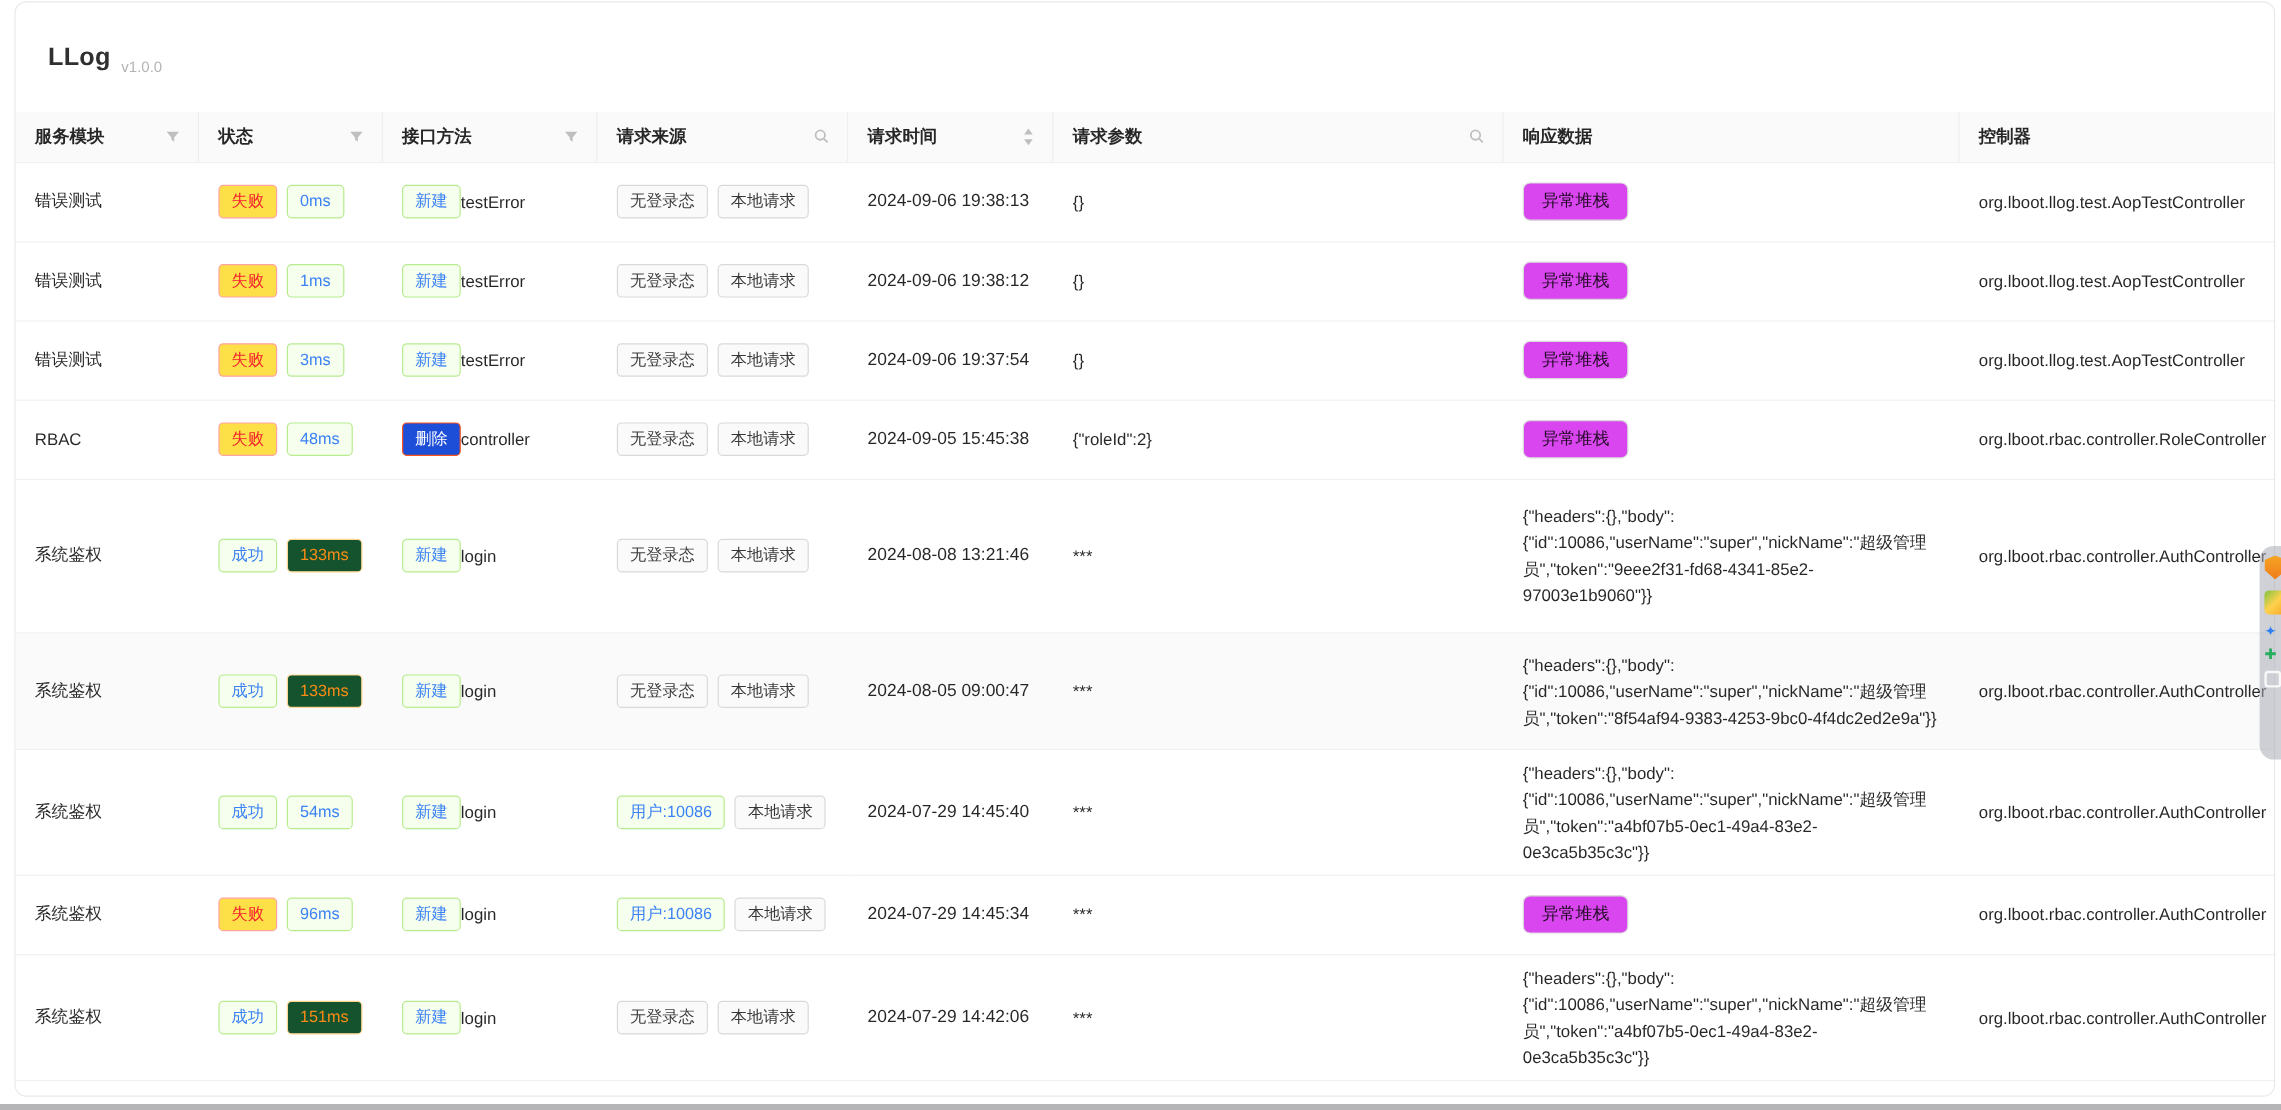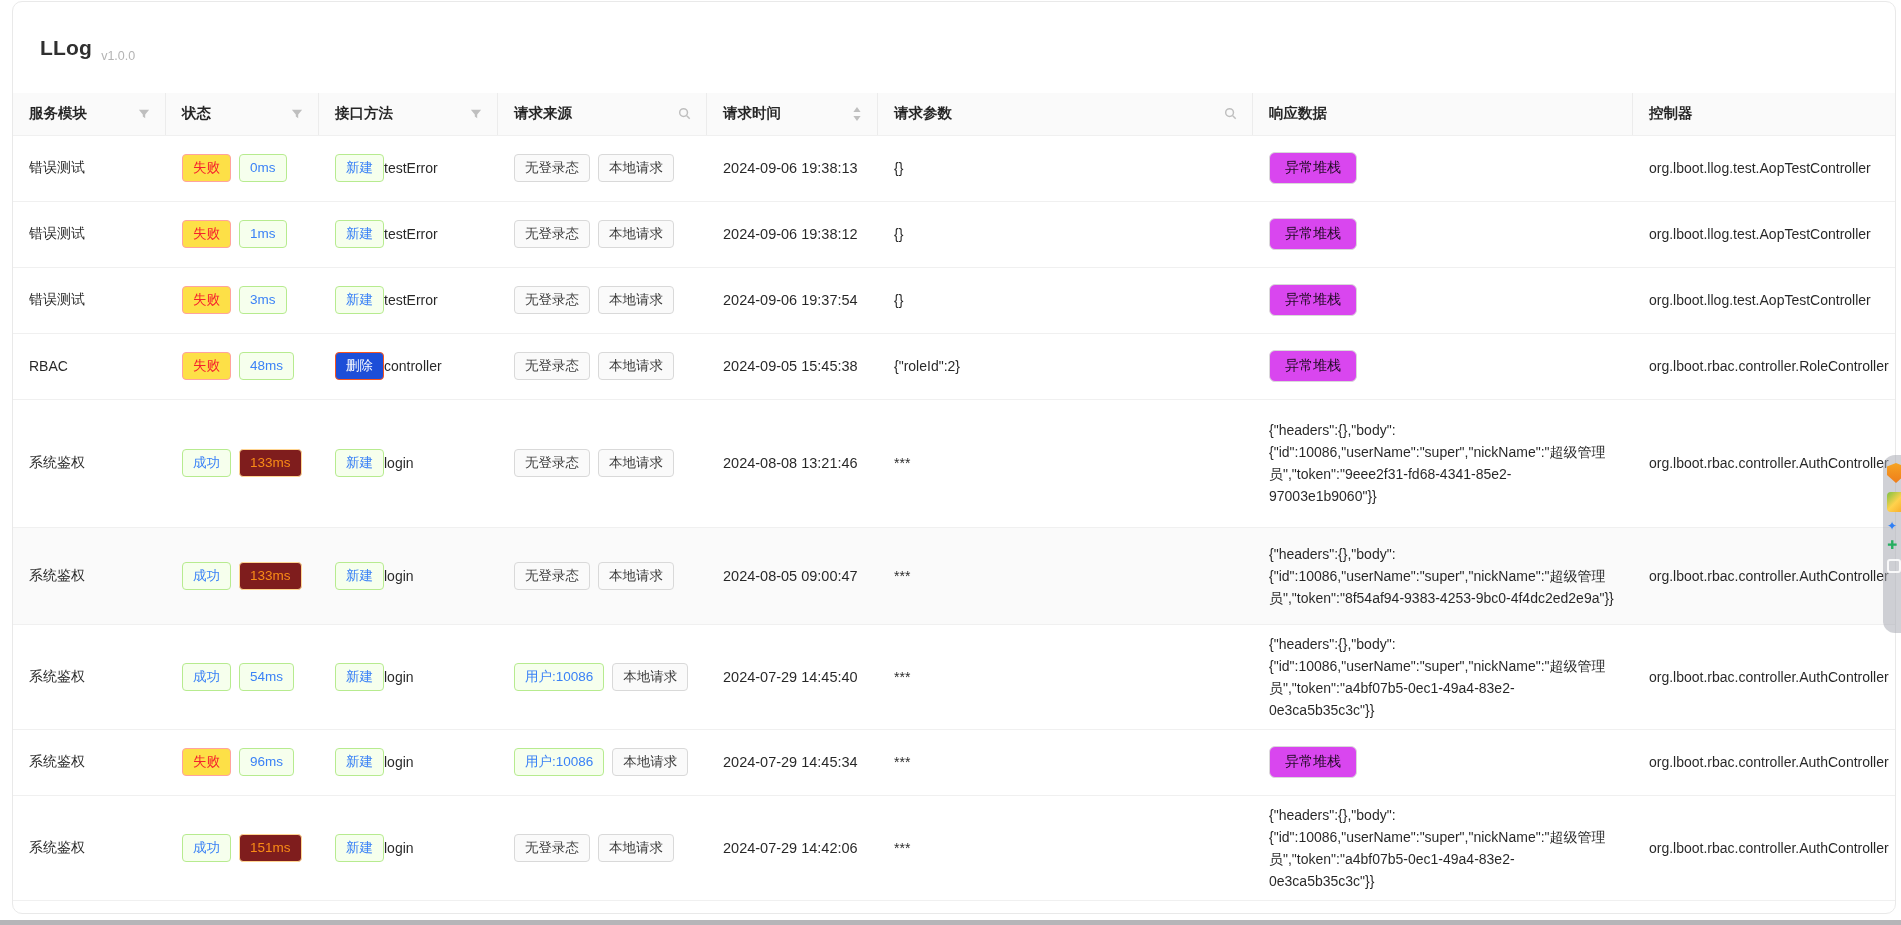--- a/index.html
+++ b/index.html
@@ -41,21 +41,21 @@
   tr.h66 { height:66px; } tr.h97 { height:97px; } tr.h128 { height:128px; } tr.h80 { height:80px; }
   tr.highlight td { background:#fafafa; }
 
   .tag {
     display:inline-block; padding:3px 10px; font-size:13.5px; line-height:20px;
     border-radius:4px; border:1px solid transparent; white-space:nowrap;
   }
   .tag + .tag { margin-left:8px; }
   .tag-red     { color:#f5222d; background:#fde047; border-color:#ffa39e; }
   .tag-green   { color:#3b82f6; background:#f6ffed; border-color:#b7eb8f; }
-  .tag-orange  { color:#fa8c16; background:#7f1d1d; border-color:#ffd591; }
+  .tag-orange  { color:#fa8c16; background:#14532d; border-color:#ffd591; }
   .tag-volcano { color:#ffffff; background:#1d4ed8; border-color:#fa541c; }
   .tag-default { color:rgba(0,0,0,.78); background:#fafafa; border-color:#d9d9d9; }
 
   .method-cell-inner { display:flex; align-items:center; }
   .method-name { font-size:14px; color:rgba(0,0,0,.85); }
 
   .btn-stack {
     background:#d946ef; border:1px solid #d9d9d9; border-radius:6px;
     padding:6px 15px; font-size:14px; color:rgba(0,0,0,.85); cursor:pointer;
     font-family:inherit;

